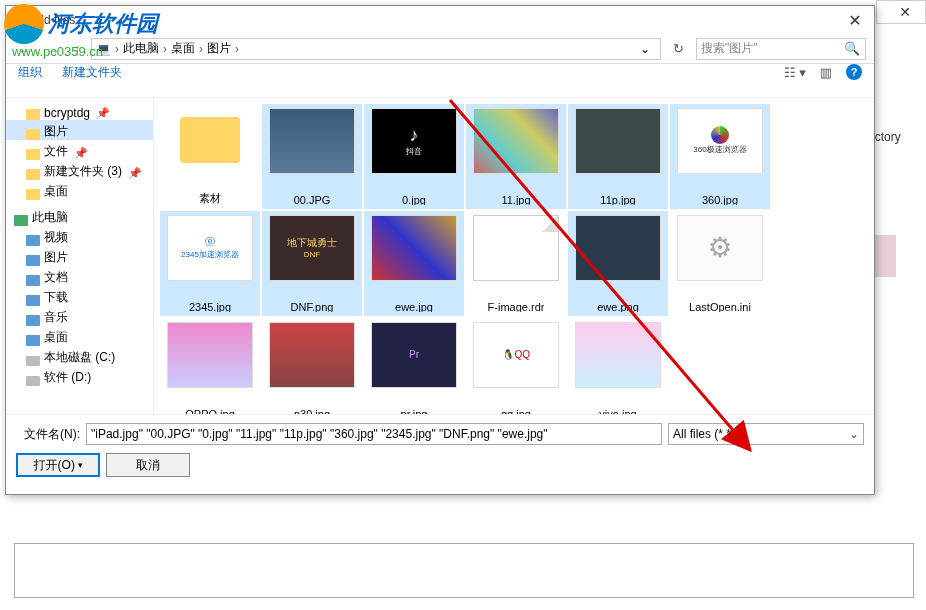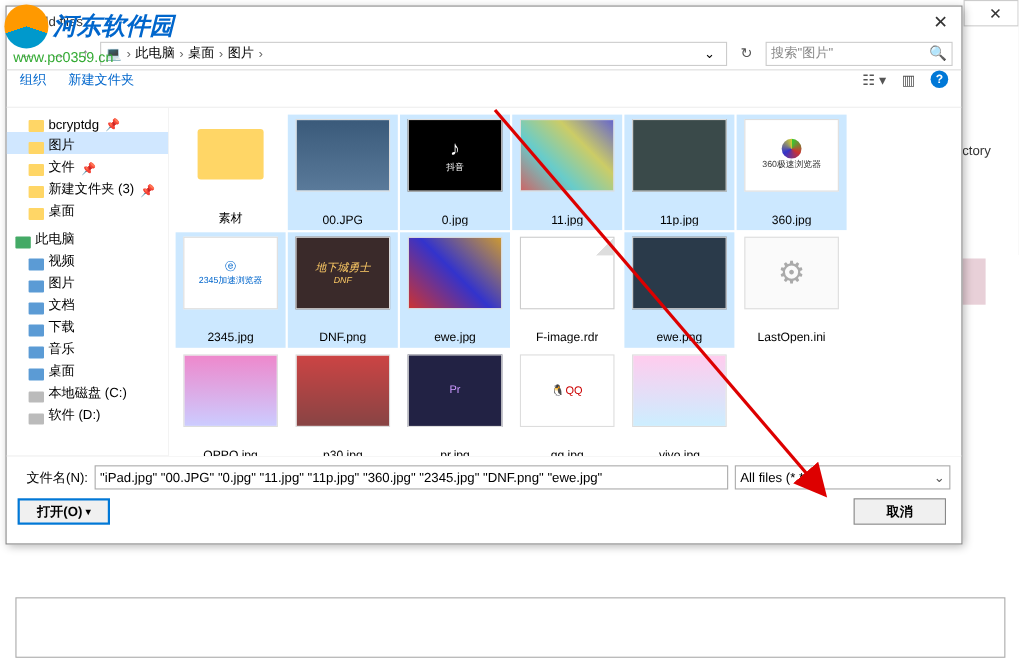--- a/index.html
+++ b/index.html
@@ -55,40 +55,40 @@
 .file-label { font-size: 11px; margin-top: 20px; text-align: center; word-break: break-all; max-height: 26px; overflow: hidden; }
 .thumb.doc { background: #fff; border: 1px solid #ccc; position: relative; }
 .thumb.doc::after { content: ''; position: absolute; top: 0; right: 0; width: 16px; height: 16px; background: linear-gradient(135deg, #fff 50%, #ddd 50%); }
 
 .bottom-bar { height: 78px; padding: 8px 10px; display: flex; flex-direction: column; gap: 8px; border-top: 1px solid #eee; }
 .filename-row { display: flex; align-items: center; gap: 6px; }
 .filename-label { font-size: 12px; width: 64px; text-align: right; }
 .filename-input { flex: 1; height: 22px; border: 1px solid #aaa; padding: 0 4px; font-size: 12px; }
 .filter-select { width: 196px; height: 22px; border: 1px solid #aaa; font-size: 12px; padding: 0 4px; background: #fff; display: flex; align-items: center; justify-content: space-between; }
 .filter-select .dd { color: #555; }
-.button-row { display: flex; justify-content: space-between; gap: 6px; padding-right: 4px; font-weight: bold; }
+.button-row { display: flex; justify-content: flex-start; gap: 6px; padding-right: 4px; }
 .dlg-btn { width: 84px; height: 24px; border: 1px solid #888; background: #f0f0f0; font-size: 12px; cursor: pointer; display: flex; align-items: center; justify-content: center; }
 .dlg-btn.primary { border: 2px solid #0078d7; }
 
 .watermark { position: absolute; left: 4px; top: 4px; z-index: 999; pointer-events: none; }
 .wm-logo { display: flex; align-items: center; gap: 4px; }
 .wm-circle { width: 40px; height: 40px; border-radius: 50%; background: conic-gradient(#f90 0 30%, #09c 30% 70%, #f90 70% 100%); }
 .wm-text { font-size: 22px; color: #06c; font-weight: bold; font-style: italic; }
 .wm-url { font-size: 13px; color: #3a3; margin-left: 8px; }
 
 .arrow-svg { position: absolute; left: 440px; top: 90px; width: 350px; height: 390px; z-index: 998; pointer-events: none; }
 
 
 .t00 { background: linear-gradient(#3a5a7a,#5a7a9a); }
 .t0 { background: #000; color: #fff; display:flex;align-items:center;justify-content:center;font-size:18px; }
 .t11 { background: linear-gradient(45deg,#c66,#6cc,#cc6,#66c); }
 .t11p { background: #3a4a4a; }
 .t360 { background: #fff; }
 .t2345 { background: #fff; color:#06c; font-size:10px; }
-.tdnf { background: #3a2a2a; color:#fc6;font-style:italic; }
+.tdnf { background: #3a2a2a; color:#fc6; }
 .tewe { background: linear-gradient(45deg,#c33,#33c,#c93); }
 .tewp { background: #2a3a4a; }
 .tipad { background: #f5f5f5; border:1px solid #aaa; }
 .tgear { background: #fafafa; color:#aaa; font-size:28px; }
 .toppo { background: linear-gradient(#e8c,#ccf); }
 .tp30 { background: linear-gradient(#c44,#844); }
 .tprm { background: #224; color:#c9f; }
 .tqq { background: #fff; color:#c00;text-align:center; }
 .tvivo { background: linear-gradient(#fce,#cef); }
 .icon360 { width:18px;height:18px;border-radius:50%;background:conic-gradient(#3c3,#c33,#33c,#cc3);display:inline-block; }

